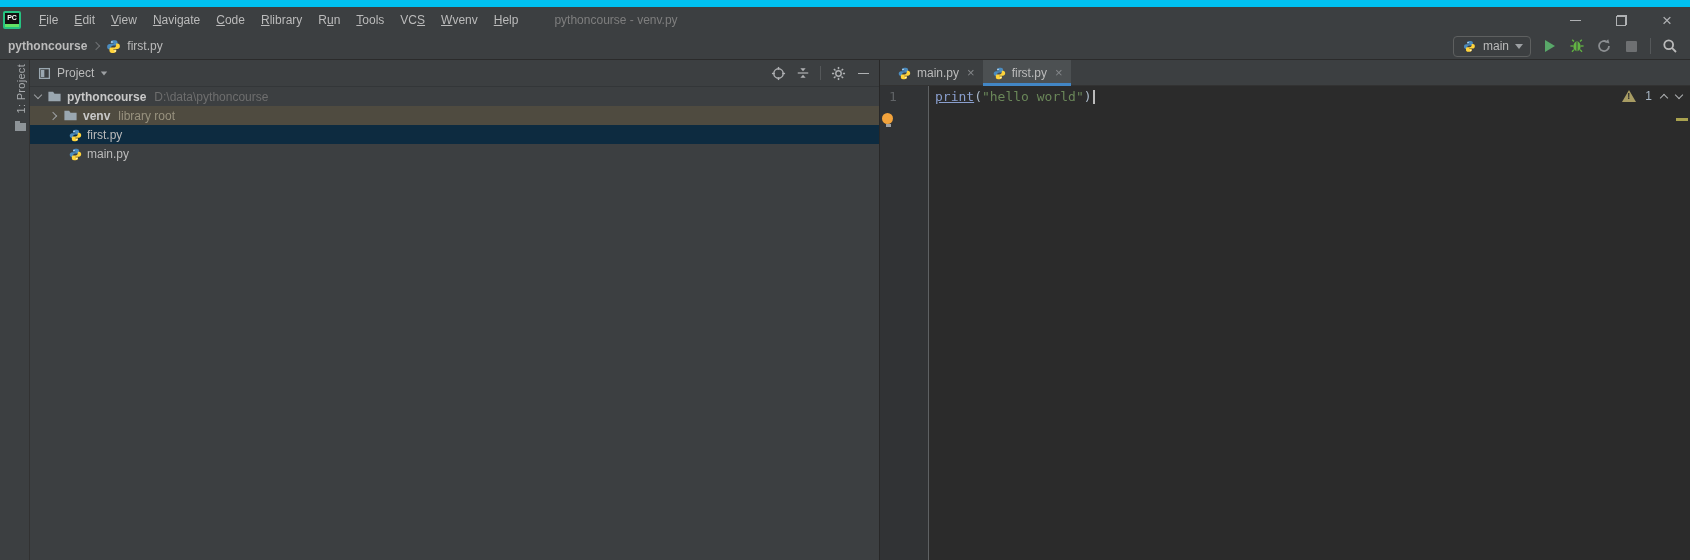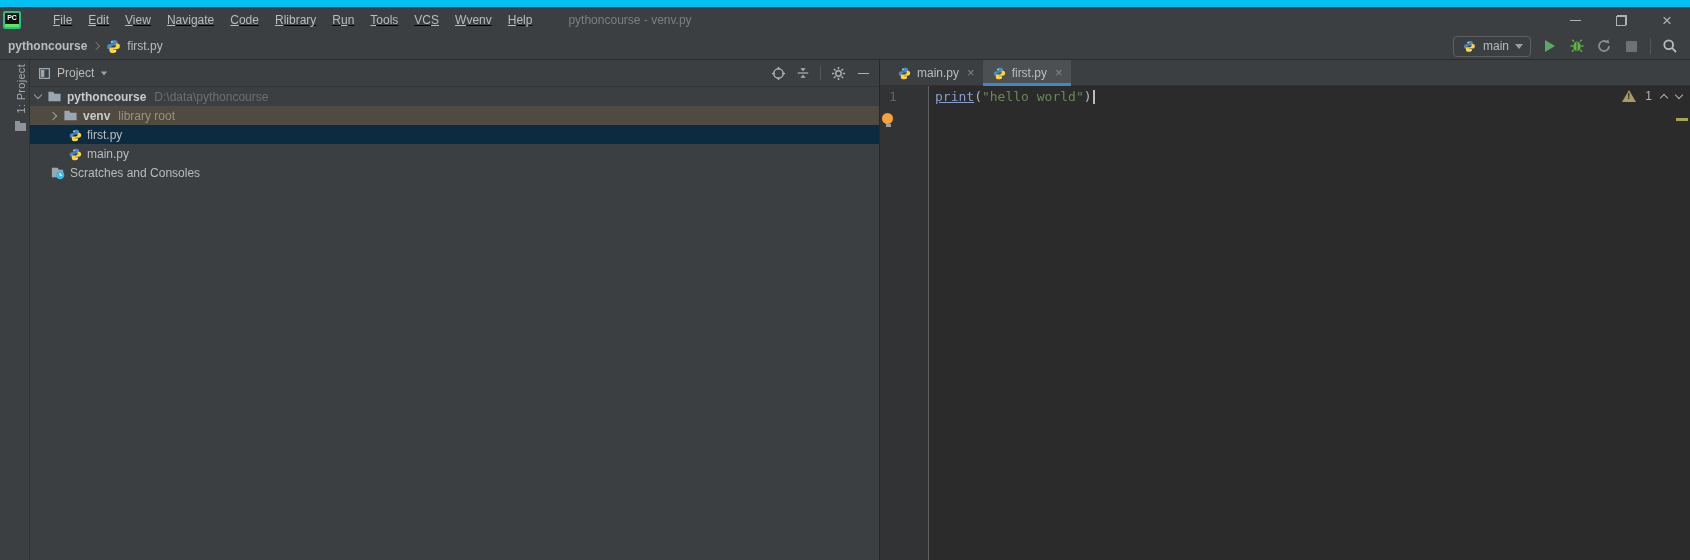--- a/index.html
+++ b/index.html
@@ -9,21 +9,21 @@
 
   
   .accent-strip { height:7px; background:var(--accent_strip,#00C1F1); }
 
   
   .titlebar { height:26px; display:flex; align-items:center; background:var(--panel_bg,#3C3F41); }
   .pc-icon { width:18px; height:18px; margin-left:3px; background:#101010; border:2px solid #26C281;
              border-radius:2px; position:relative; color:#FFFFFF; font-size:7px; font-weight:bold;
              display:flex; justify-content:center; padding-top:1px; flex:none; }
   .pc-icon::after { content:""; position:absolute; left:0; right:0; bottom:0; height:3px; background:#63E364; }
-  .menubar { display:flex; align-items:center; margin-left:24px;text-decoration:underline; }
+  .menubar { display:flex; align-items:center; margin-left:10px; }
   .menu-item { padding:3px 8px; font-size:12px; color:#BBBBBB; cursor:default; }
   .menu-item .mn { text-decoration:underline; }
   .window-title { margin-left:28px; font-size:12px; color:#7E7E7E; }
   .win-controls { margin-left:auto; display:flex; align-items:center; height:100%; }
   .win-btn { width:46px; height:100%; display:flex; align-items:center; justify-content:center; color:#AFB1B3; }
   .ic-minimize { width:11px; height:0; border-top:1.5px solid #AFB1B3; display:block; }
   .ic-restore { width:11px; height:11px; position:relative; display:block; }
   .ic-restore::before { content:""; position:absolute; right:0; top:0; width:8px; height:8px; border:1px solid #AFB1B3; }
   .ic-restore::after  { content:""; position:absolute; left:0; bottom:0; width:8px; height:8px; border:1px solid #AFB1B3; background:var(--panel_bg,#3C3F41); }
   .ic-close { font-size:17px; line-height:1; }
@@ -307,30 +307,20 @@
                 <circle cx="6.3" cy="3.1" r=".8" fill="#fff"></circle>
                 <path fill="#FFD43B" d="M8.1 14.8c1.9 0 2.9-.9 2.9-2.3v-1.2H7.8v-.6h4.3c1.5 0 2.7-1.1 2.7-2.9 0-1.8-1-2.9-2.5-2.9h-1.5v1.7c0 1.4-1.2 2.5-2.6 2.5H5.3c-1 0-1.6.8-1.6 1.8v1.6c0 1.3 1.1 2.3 2.5 2.3z"></path>
                 <circle cx="9.7" cy="12.9" r=".8" fill="#fff"></circle>
               </svg>
             </span>
           <span class="sp" style="width:4px"></span>
           <span>main.py</span>
         </div>
 
 
-        <div class="tree-row">
-          <span class="sp" style="width:20px"></span>
-          <svg width="15" height="15" viewBox="0 0 16 16">
-            <path d="M2 3h6l1.5 2H14v8H2z" fill="#9AA7B0"></path>
-            <circle cx="10.8" cy="10.8" r="4.4" fill="#40B6E0"></circle>
-            <path d="M10.8 8.6v2.4h2" stroke="#FFFFFF" stroke-width="1.1" fill="none"></path>
-          </svg>
-          <span class="sp" style="width:5px"></span>
-          <span>Scratches and Consoles</span>
-        </div>
 
       </div>
     </div>
 
     <div class="editor">
       <div class="tabbar">
         <div class="tab">
           <span class="ic16 py-ico" style="transform:scale(.9)">
               <svg viewBox="0 0 16 16" width="15" height="15">
                 <path fill="#4B8BBE" d="M7.9 1.2c-1.9 0-2.9.9-2.9 2.3v1.2h3.2v.6H3.9c-1.5 0-2.7 1.1-2.7 2.9 0 1.8 1 2.9 2.5 2.9h1.5V9.4c0-1.4 1.2-2.5 2.6-2.5h2.9c1 0 1.6-.8 1.6-1.8V3.5c0-1.3-1.1-2.3-2.5-2.3z"></path>

